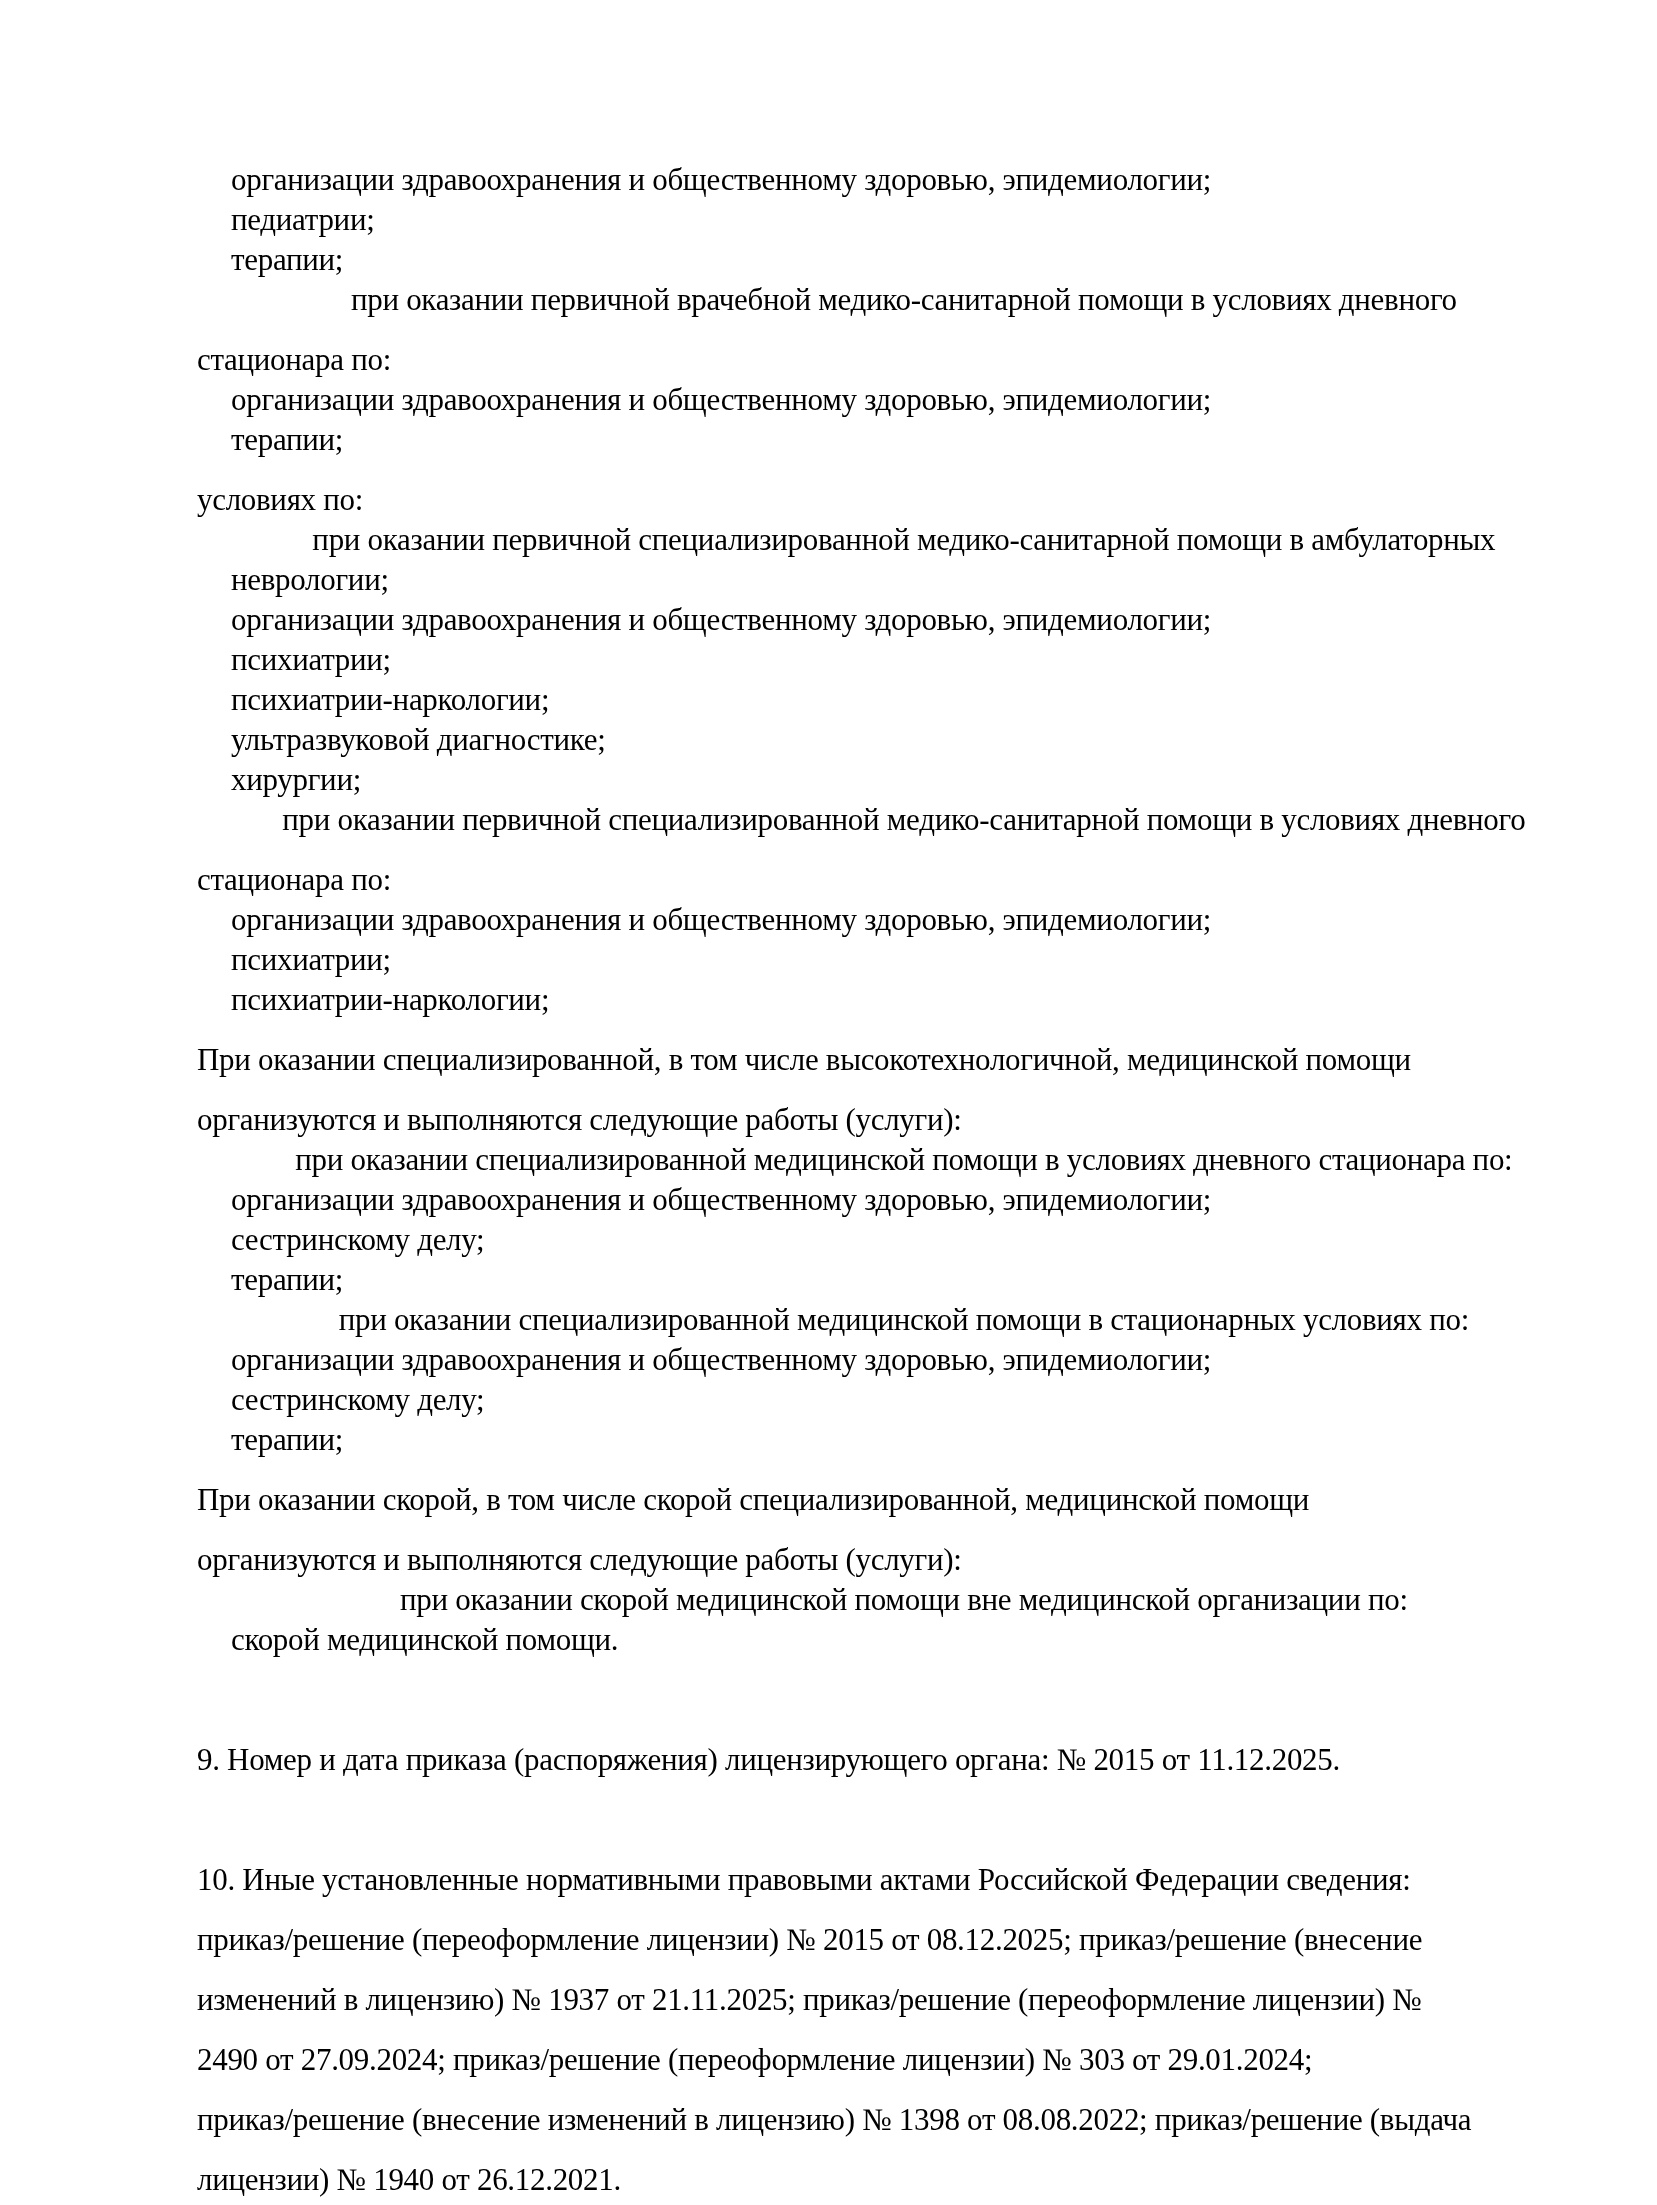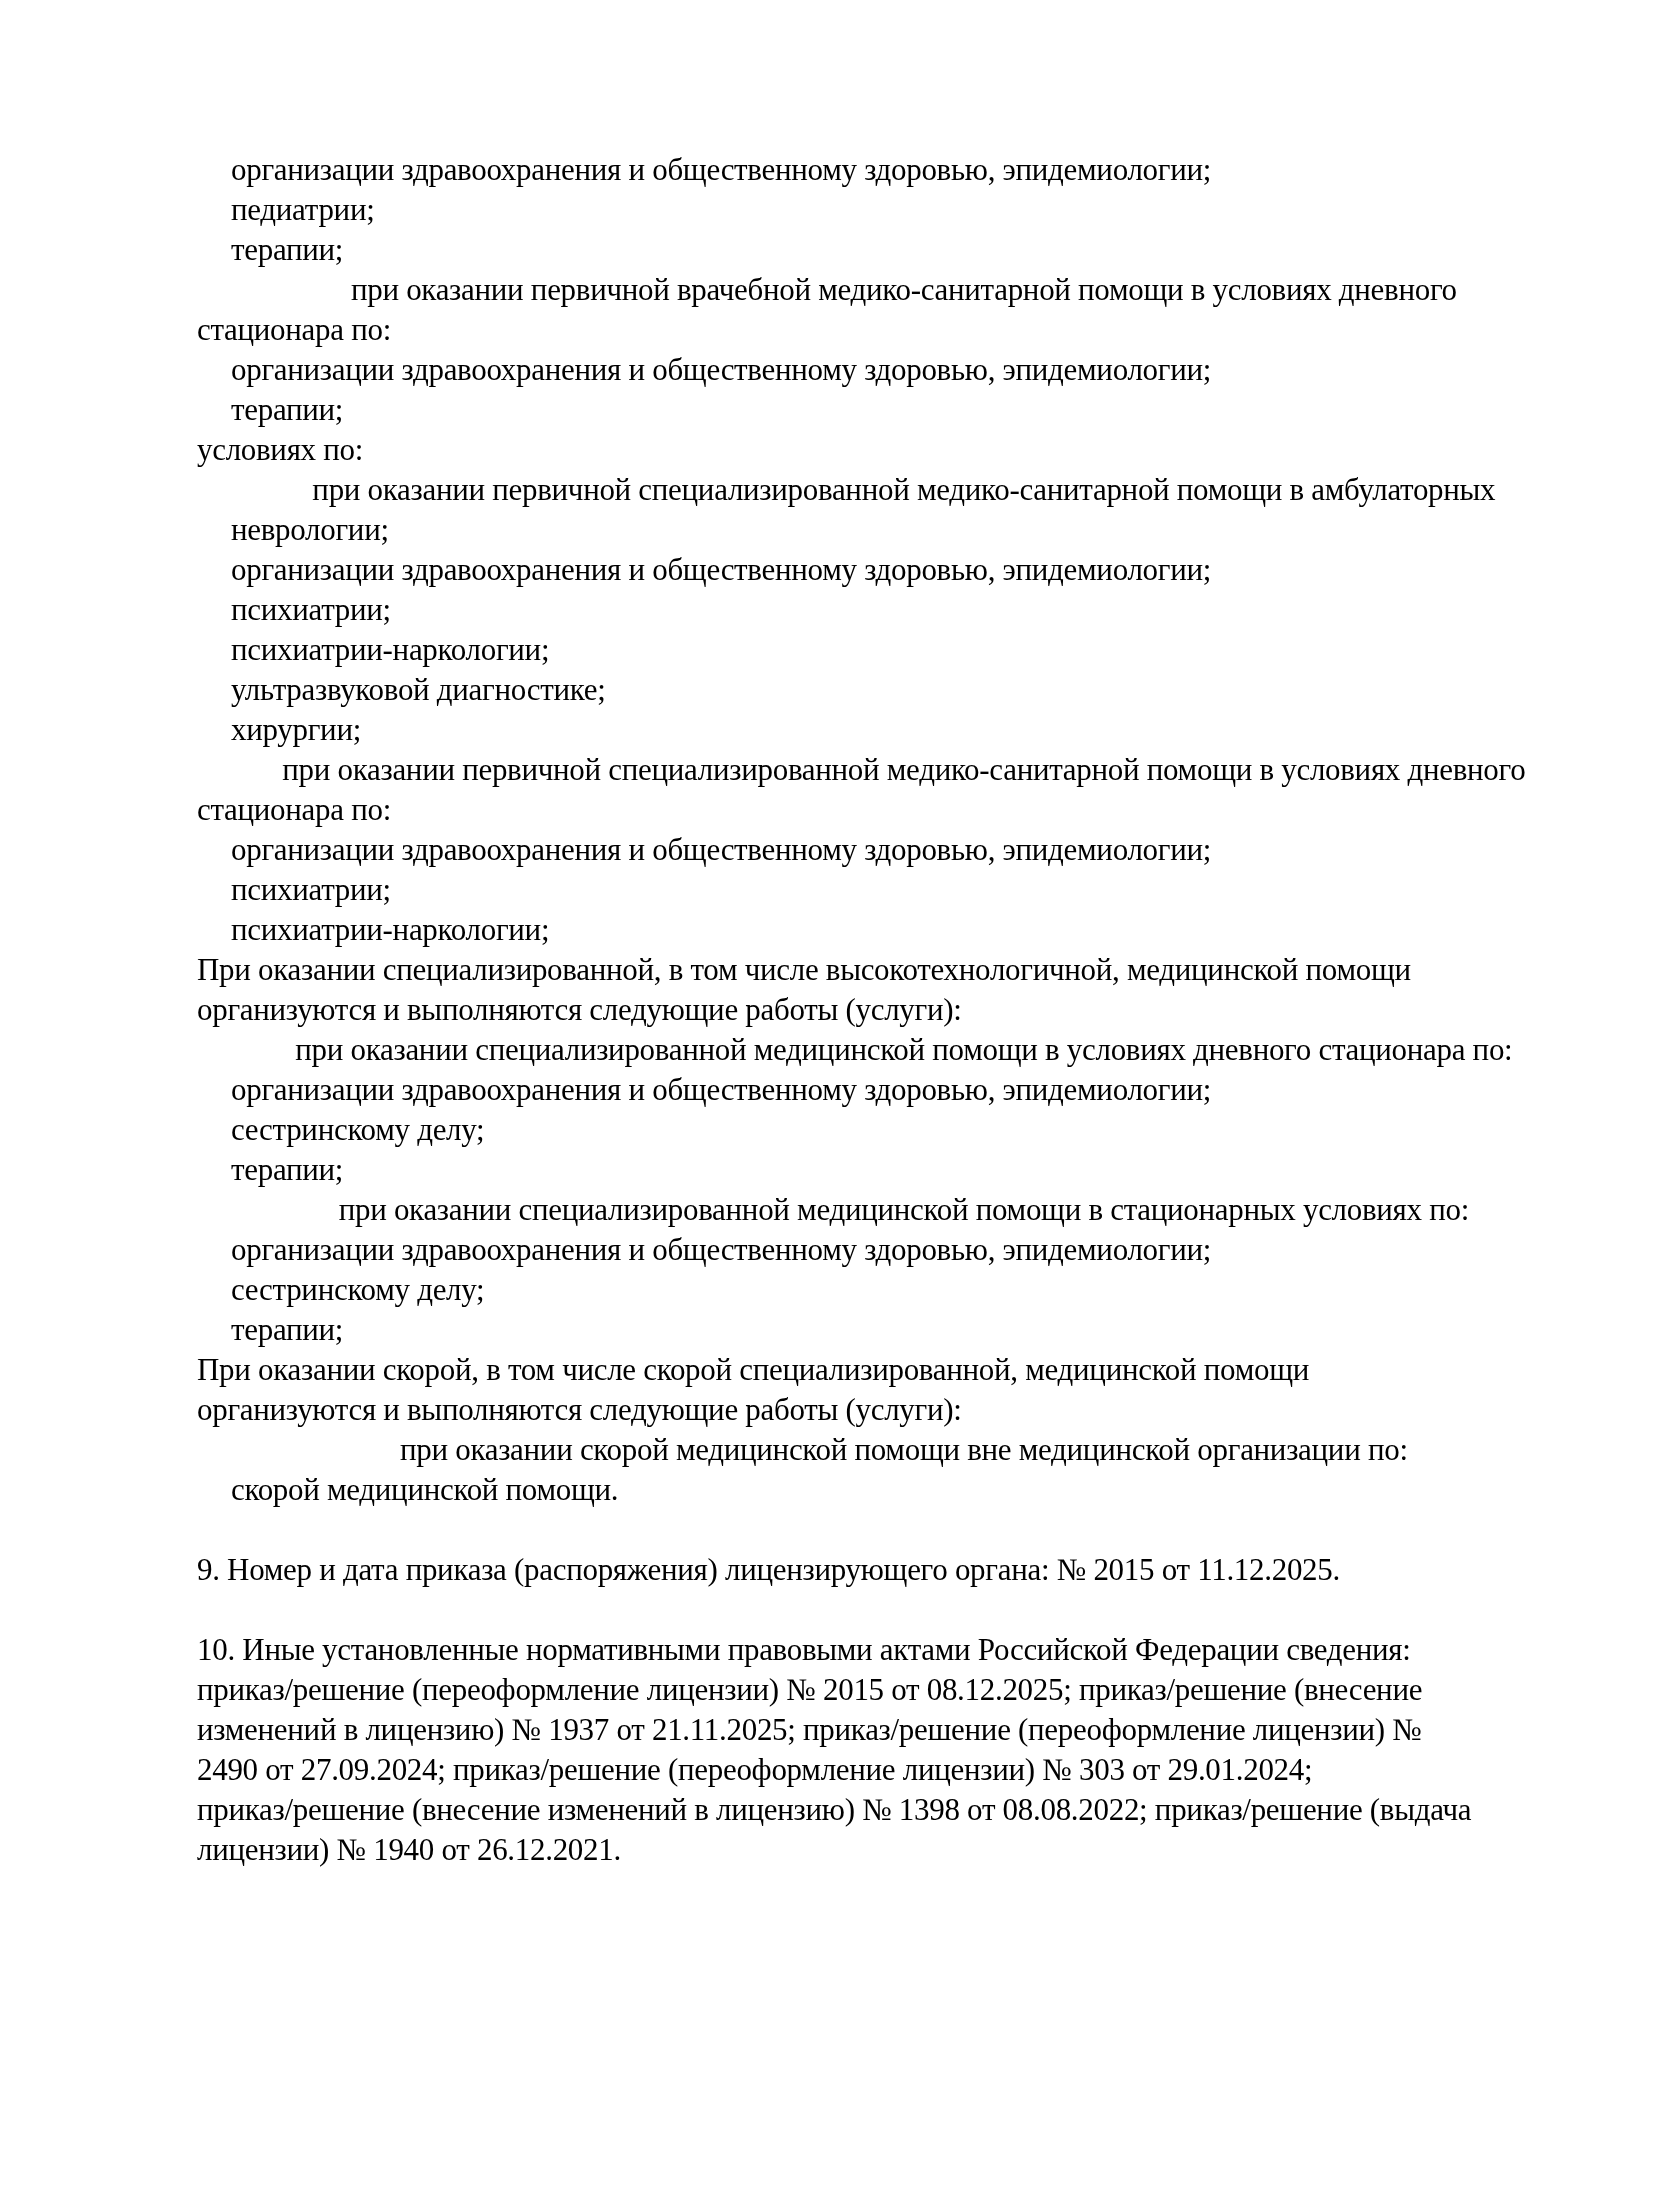--- a/index.html
+++ b/index.html
@@ -11,32 +11,32 @@
     position: relative;
     width: 1657px;
     height: 2205px;
     background: #ffffff;
     overflow: hidden;
     font-family: "Liberation Serif", "DejaVu Serif", serif;
   }
   .text-block {
     position: absolute;
     left: 197px;
-    top: 150px;
+    top: 160px;
     width: 1397px;
     font-size: 31px;
     line-height: 40px;
     letter-spacing: -0.3px;
     color: #000000;
   }
   .line {
     height: 40px;
     white-space: nowrap;
   }
-  .indent-0 { padding-left: 0; }
+  .indent-0 { padding-left: 0; margin-top: 20px; }
   .indent-1 { padding-left: 16.7px; text-align: center; }
   .indent-2 { padding-left: 34px; }
   .blank-line { height: 40px; }
 </style>
 </head>
 <body>
 
 <div class="page">
   <div class="text-block" id="document-lines">
       <div class="line indent-2">организации здравоохранения и общественному здоровью, эпидемиологии;</div>

